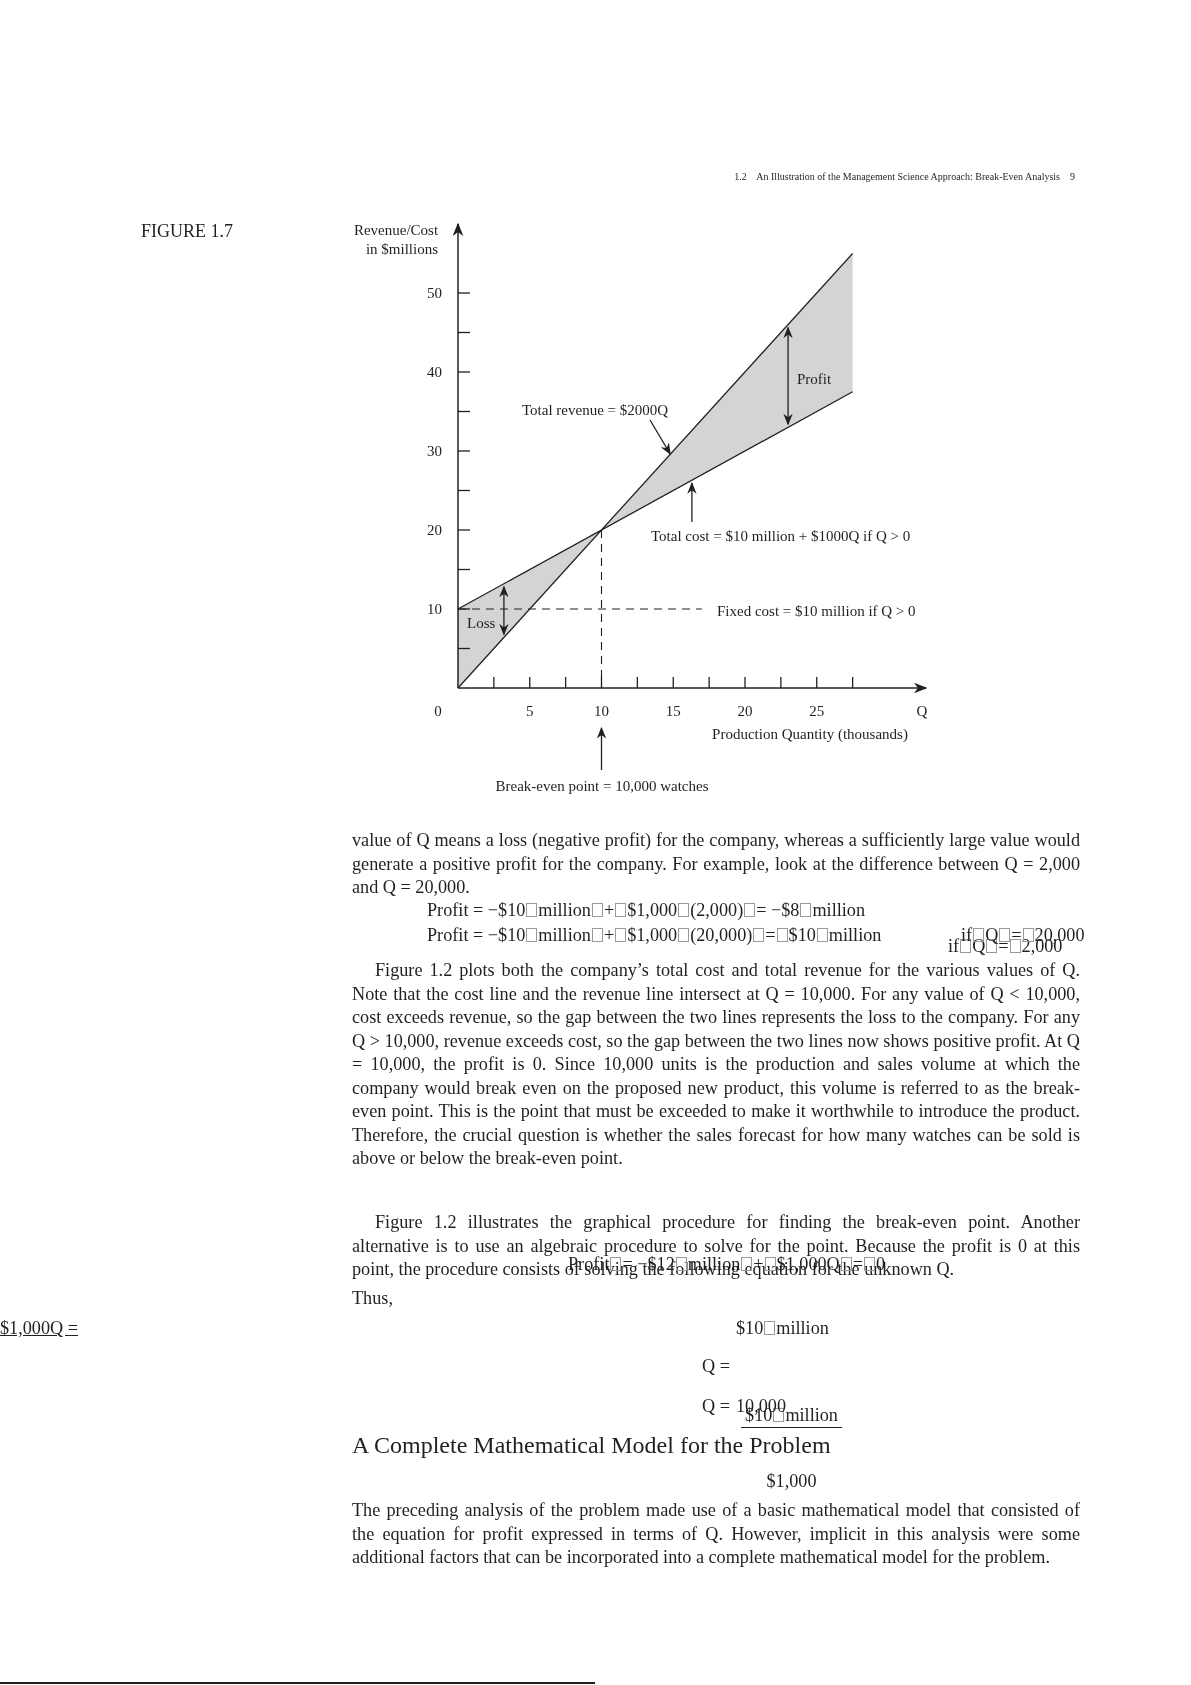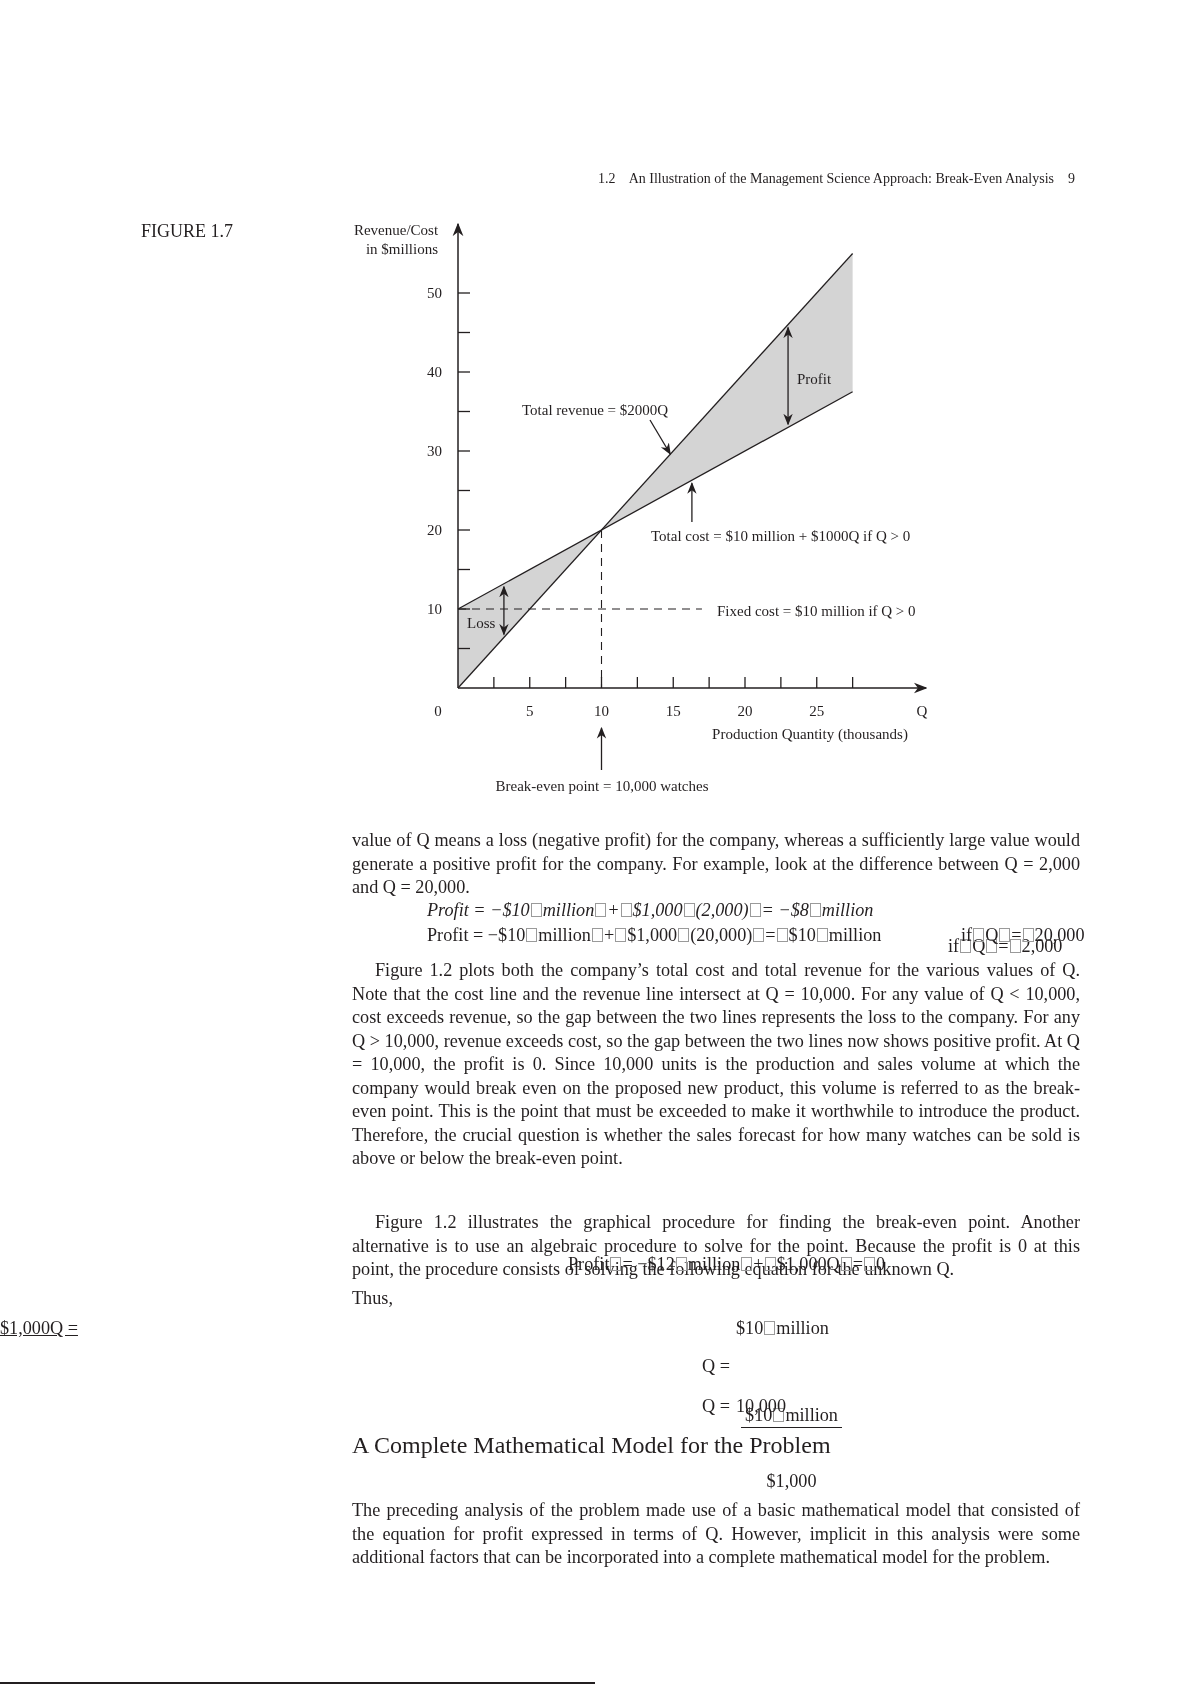--- a/index.html
+++ b/index.html
@@ -1,19 +1,19 @@
 <!DOCTYPE html>
 <html><head>
 <meta charset="utf-8">
 <style>
   html, body { margin:0; padding:0; background:#ffffff; }
   body { width:1191px; height:1685px; position:relative; overflow:hidden;
          font-family:"Liberation Serif", "DejaVu Serif", serif; color:#231f20; }
   .abs { position:absolute; }
-  .running-head { left:0; top:171px; width:1075px; text-align:right; font-size:14px; white-space:pre; }
+  .running-head { left:0; top:171px; width:1075px; text-align:right; font-size:10px; white-space:pre; }
   .fig-caption { left:141px; top:220px; width:185px; font-size:16.5px; line-height:21.5px; }
   .fig-caption .fig-num { font-size:18px; line-height:22px; display:block; }
   svg#chart { position:absolute; left:0; top:0; }
   svg text { font-family:"Liberation Serif", "DejaVu Serif", serif; fill:#231f20; }
   .body-text { left:352px; width:728px; font-size:18.2px; line-height:23.5px; text-align:justify; }
   .body-text p { margin:0; }
   .indent { text-indent:23px; }
   .eqline { font-size:18.2px; white-space:pre; }
   .box { display:inline-block; width:9px; height:12px; border:1px solid #9a9a9a; margin:0 1px; vertical-align:-1px; }
   .heading { left:352px; top:1432px; font-size:24px; }
@@ -101,21 +101,21 @@
   <text x="717" y="616" font-size="15">Fixed cost = $10 million if Q &gt; 0</text>
   <text x="797" y="384" font-size="15">Profit</text>
   <text x="467" y="628" font-size="15">Loss</text>
   <text x="602" y="791" text-anchor="middle" font-size="15">Break-even point = 10,000 watches</text>
 </svg>
 
 <div class="abs body-text" style="top:821px;margin-top:8px;">
   <p>value of Q means a loss (negative profit) for the company, whereas a sufficiently large value would generate a positive profit for the company. For example, look at the difference between Q = 2,000 and Q = 20,000.</p>
 </div>
 
-<div class="abs eqline" style="left:427px; top:900px;font-style:italic;"><span>Profit = −$10</span><span class="box"></span><span>million</span><span class="box"></span><span>+</span><span class="box"></span><span>$1,000</span><span class="box"></span><span>(2,000)</span><span class="box"></span><span>= −$8</span><span class="box"></span><span>million</span></div>
+<div class="abs eqline" style="left:427px; top:900px;"><span>Profit = −$10</span><span class="box"></span><span>million</span><span class="box"></span><span>+</span><span class="box"></span><span>$1,000</span><span class="box"></span><span>(2,000)</span><span class="box"></span><span>= −$8</span><span class="box"></span><span>million</span></div>
 <div class="abs eqline" style="left:948px; top:900px;margin-top:36px;"><span>if</span><span class="box"></span><span>Q</span><span class="box"></span><span>=</span><span class="box"></span><span>2,000</span></div>
 
 <div class="abs eqline" style="left:427px; top:925px;"><span>Profit = −$10</span><span class="box"></span><span>million</span><span class="box"></span><span>+</span><span class="box"></span><span>$1,000</span><span class="box"></span><span>(20,000)</span><span class="box"></span><span>=</span><span class="box"></span><span>$10</span><span class="box"></span><span>million</span></div>
 <div class="abs eqline" style="left:961px; top:925px;"><span>if</span><span class="box"></span><span>Q</span><span class="box"></span><span>=</span><span class="box"></span><span>20,000</span></div>
 
 <div class="abs body-text" style="top:959px;">
   <p class="indent">Figure 1.2 plots both the company’s total cost and total revenue for the various values of Q. Note that the cost line and the revenue line intersect at Q = 10,000. For any value of Q &lt; 10,000, cost exceeds revenue, so the gap between the two lines represents the loss to the company. For any Q &gt; 10,000, revenue exceeds cost, so the gap between the two lines now shows positive profit. At Q = 10,000, the profit is 0. Since 10,000 units is the production and sales volume at which the company would break even on the proposed new product, this volume is referred to as the break-even point. This is the point that must be exceeded to make it worthwhile to introduce the product. Therefore, the crucial question is whether the sales forecast for how many watches can be sold is above or below the break-even point.</p>
 </div>
 
 <div class="abs body-text" style="top:1171px;margin-top:40px;">

